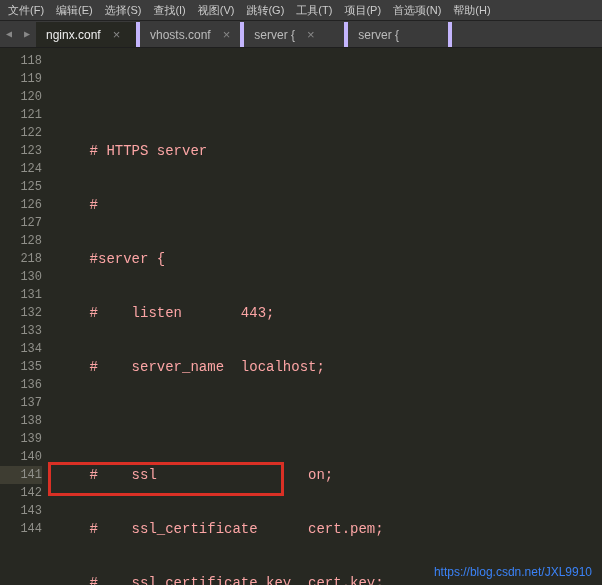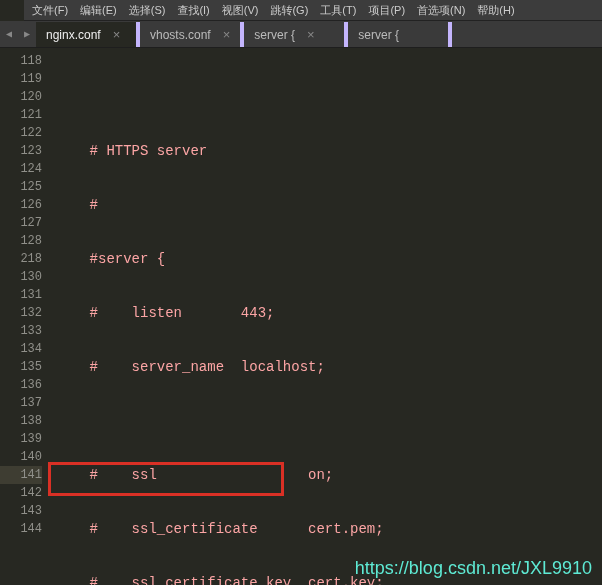--- a/index.html
+++ b/index.html
@@ -1,34 +1,34 @@
 <!DOCTYPE html>
 <html><head>
 <meta charset="utf-8">
 <style>
   html,body{margin:0;padding:0;background:#272822;color:#f8f8f2;font-family:Consolas,"Courier New",monospace;font-size:14px;}
   .root{width:602px;height:585px;overflow:hidden;background:#272822;position:relative;}
-  .menubar{height:20px;background:#3c3c3c;color:#ccc;font-family:Tahoma,Arial,sans-serif;font-size:11px;display:flex;align-items:center;padding:0 4px;gap:4px;border-bottom:1px solid #222;margin-left:24px;}
+  .menubar{height:20px;background:#3c3c3c;color:#ccc;font-family:Tahoma,Arial,sans-serif;font-size:11px;display:flex;align-items:center;padding:0 4px;gap:4px;border-bottom:1px solid #222;}
   .menubar span{padding:0 4px;cursor:default;}
   .topbar{height:26px;background:#3a3a3a;display:flex;align-items:stretch;border-bottom:1px solid #1e1e1e;}
   .navarrows{width:36px;display:flex;align-items:center;justify-content:space-around;color:#888;font-size:10px;}
   .navarrows span{cursor:default;}
   .tabs{flex:1;display:flex;align-items:flex-end;overflow:hidden;}
   .tab{display:flex;align-items:center;height:25px;padding:0 10px;color:#bbb;font-family:Arial,Helvetica,sans-serif;font-size:12px;border-right:4px solid #c4b5fd;min-width:80px;}
   .tab.active{background:#272822;color:#eee;}
   .tabclose{margin-left:12px;color:#888;font-size:13px;}
   .body{display:flex;height:calc(585px - 20px - 26px);}
   .gutter{width:42px;background:#272822;color:#90908a;text-align:right;padding:4px 6px 0 0;line-height:18px;font-size:12px;}
   .gutter div{height:18px;}
   .editor{flex:1;padding:4px 0 0 8px;line-height:18px;white-space:pre;font-size:14px;position:relative;}
   .ln{height:18px;display:block;}
   .cmt{color:#fca5a5;}
   .hl{background:#3e3d32;}
   .redbox{position:absolute;left:0;width:230px;height:28px;border:3px solid #d93025;top:414px;pointer-events:none;}
-  .watermark{position:absolute;right:10px;bottom:6px;color:#5eead4;font-family:Arial,sans-serif;font-size:18px;}
+  .watermark{position:absolute;right:10px;bottom:6px;color:#3b82f6;font-family:Arial,sans-serif;font-size:12px;}
   .editor{position:relative;}
 </style>
 </head>
 <body>
 
 <div class="root">
 
   <div class="menubar">
     <span>文件(F)</span>
     <span>编辑(E)</span>

